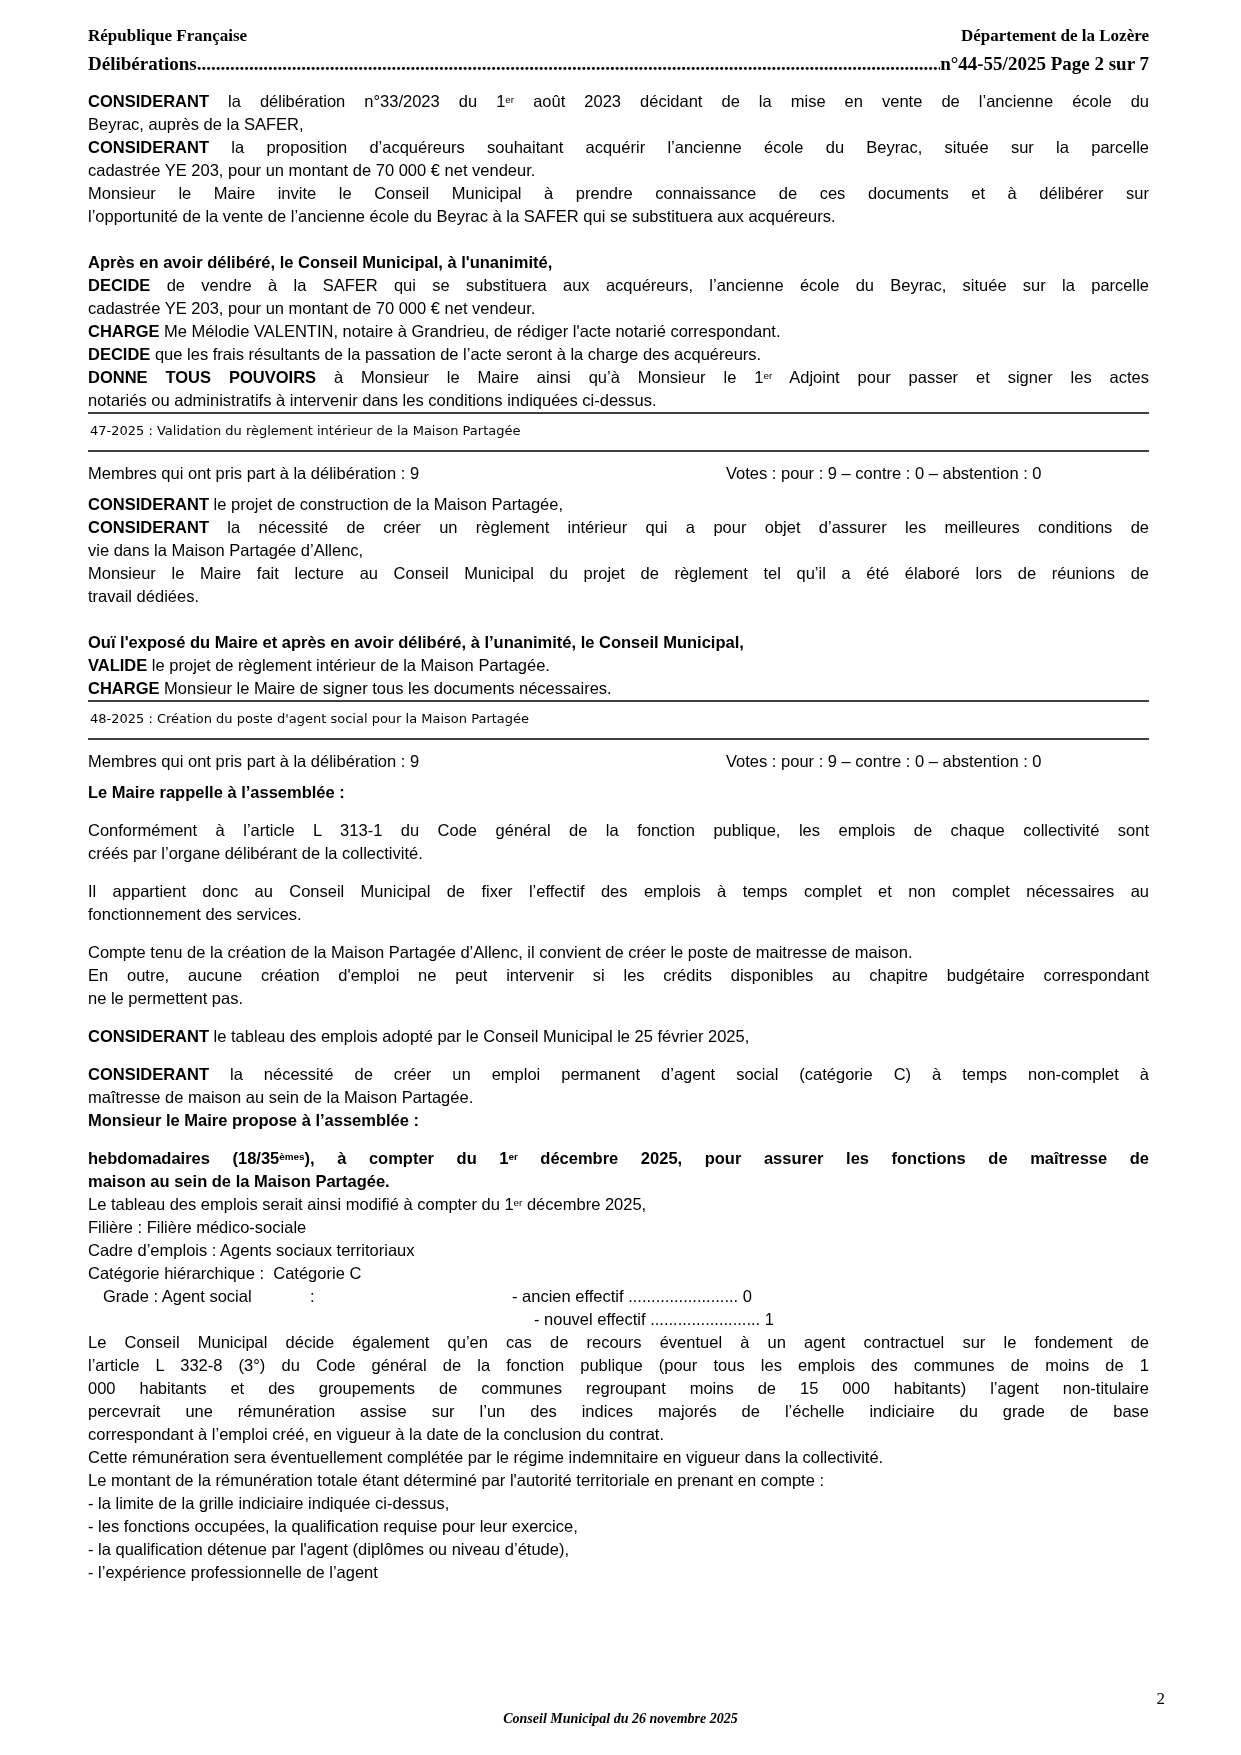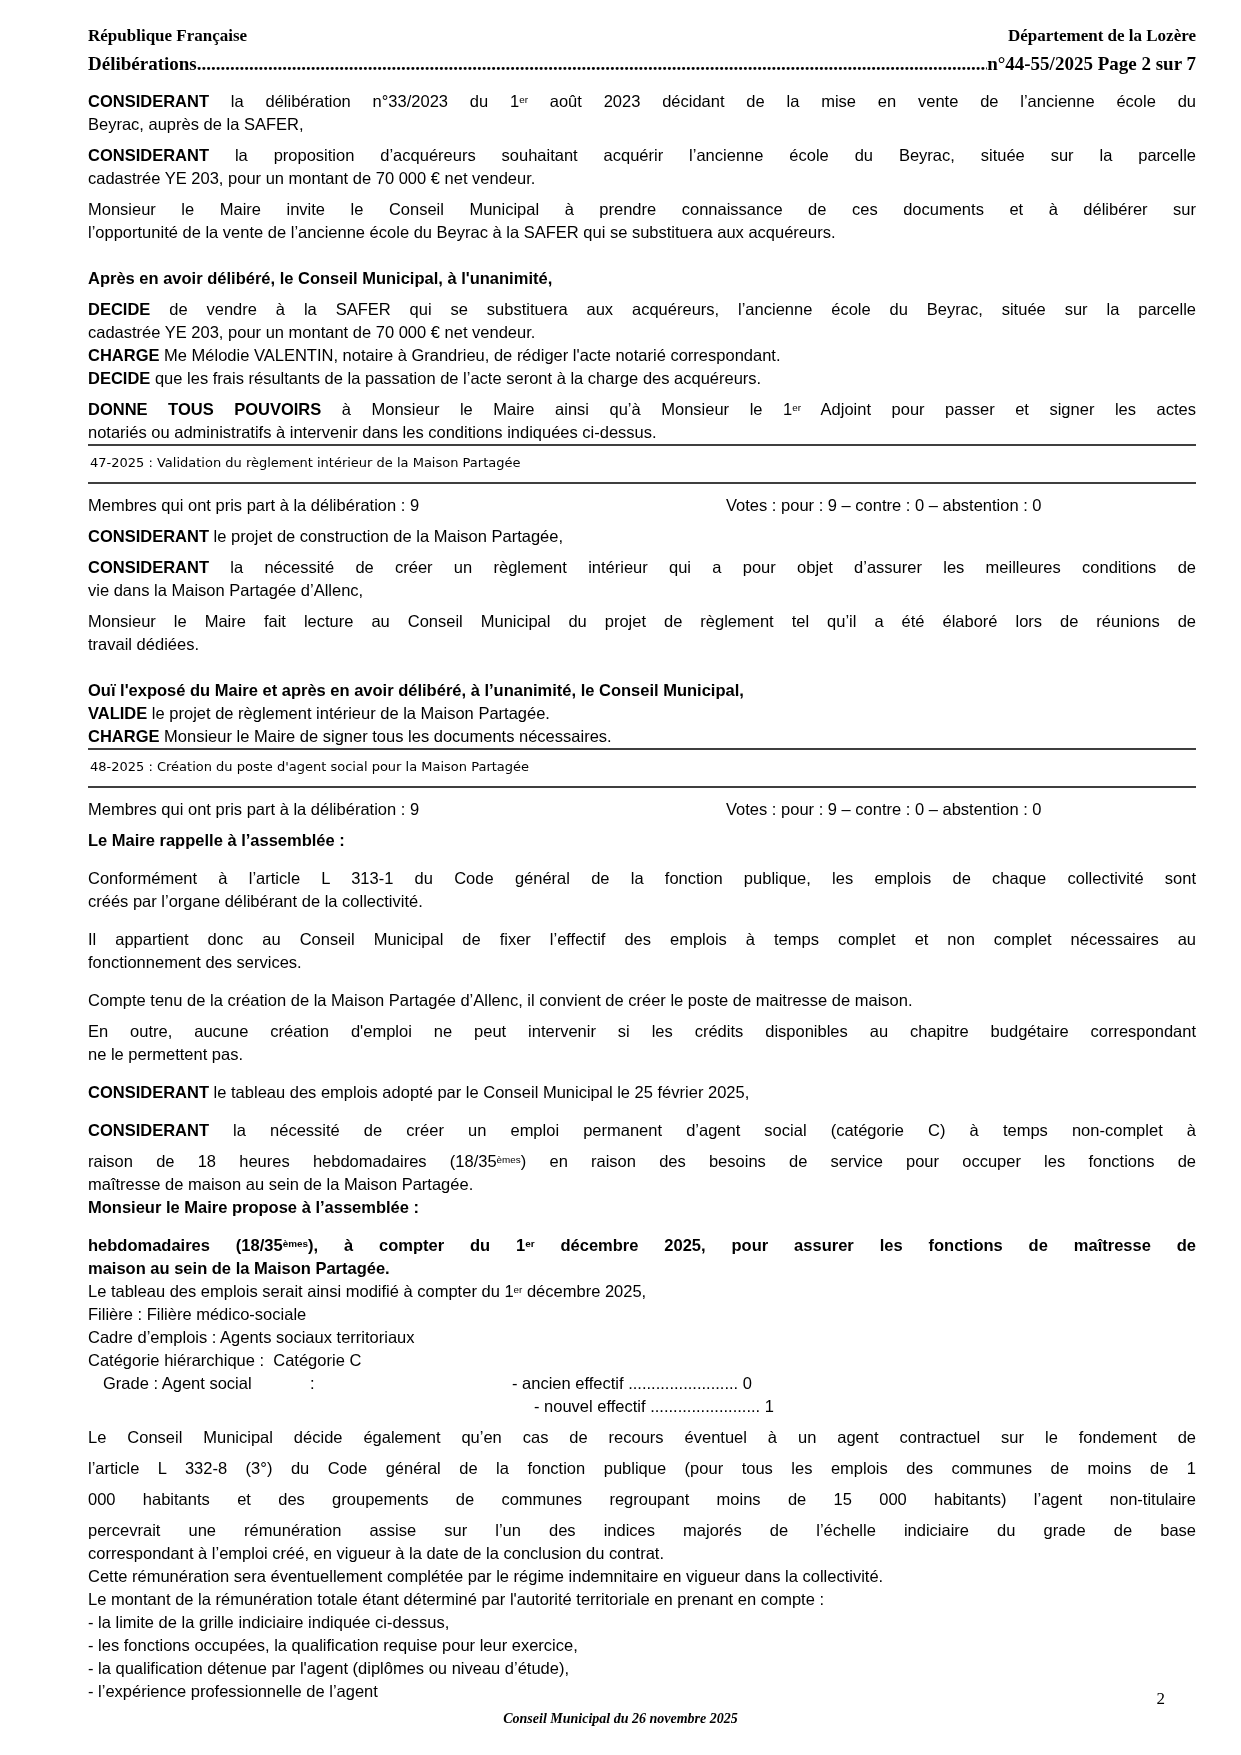--- a/index.html
+++ b/index.html
@@ -2,21 +2,21 @@
 <html lang="fr"><head>
 <meta charset="utf-8">
 <style>
   html, body { margin: 0; padding: 0; background: #ffffff; }
   .page {
     position: relative;
     width: 1241px;
     height: 1755px;
     background: #ffffff;
     box-sizing: border-box;
-    padding: 26px 45px 0 88px;
+    padding: 26px 92px 0 88px;
     color: #000;
     font-family: "Liberation Sans", sans-serif;
     font-size: 16.5px;
     line-height: 23px;
     overflow: hidden;
   }
   
   .hdr-row1 {
     display: flex; justify-content: space-between;
     font-family: "Liberation Serif", serif; font-weight: bold;
@@ -27,21 +27,21 @@
     font-family: "Liberation Serif", serif; font-weight: bold;
     font-size: 19px; line-height: 24px; white-space: nowrap;
   }
   .hdr-dots { flex: 1 1 auto; overflow: hidden; }
   .hdr-ref { flex: 0 0 auto; }
   
   .doc-body { margin-top: 14px; }
   .p { margin: 0; }
   .p.gap { margin-top: 15px; }
   .line { height: 23px; overflow: hidden; white-space: normal; }
-  .jl { text-align: justify; text-align-last: justify; margin-top: 8px; }
+  .jl { text-align: justify; text-align-last: justify; }
   .b { font-weight: bold; }
   sup { font-size: 0.60em; line-height: 0; vertical-align: baseline; position: relative; top: -0.45em; }
   .spacer { height: 23px; }
   .heading {
     border-top: 2px solid #3f3f3f;
     border-bottom: 2px solid #3f3f3f;
     padding: 5px 0 7px 2px;
     font-family: "DejaVu Sans", sans-serif;
     font-size: 13px; line-height: 24px;
   }
@@ -149,21 +149,20 @@
       </div>
       <div class="p">
         <div class="line jl"><span>En outre, aucune création d'emploi ne peut intervenir si les crédits disponibles au chapitre budgétaire correspondant</span></div>
         <div class="line"><span>ne le permettent pas.</span></div>
       </div>
       <div class="p gap">
         <div class="line"><span class="b">CONSIDERANT</span><span> le tableau des emplois adopté par le Conseil Municipal le 25 février 2025,</span></div>
       </div>
       <div class="p gap">
         <div class="line jl"><span class="b">CONSIDERANT</span><span> la nécessité de créer un emploi permanent d’agent social (catégorie C) à temps non-complet à</span></div>
-        <div class="line jl"><span>raison de 18 heures hebdomadaires (18/35</span><sup>èmes</sup><span>) en raison des besoins de service pour occuper les fonctions de</span></div>
         <div class="line"><span>maîtresse de maison au sein de la Maison Partagée.</span></div>
       </div>
       <div class="p">
         <div class="line"><span class="b">Monsieur le Maire propose à l’assemblée :</span></div>
       </div>
       <div class="p gap">
         <div class="line jl"><span class="b">hebdomadaires (18/35</span><sup class="b">èmes</sup><span class="b">), à compter du 1</span><sup class="b">er</sup><span class="b"> décembre 2025, pour assurer les fonctions de maîtresse de</span></div>
         <div class="line"><span class="b">maison au sein de la Maison Partagée.</span></div>
       </div>
       <div class="p">

